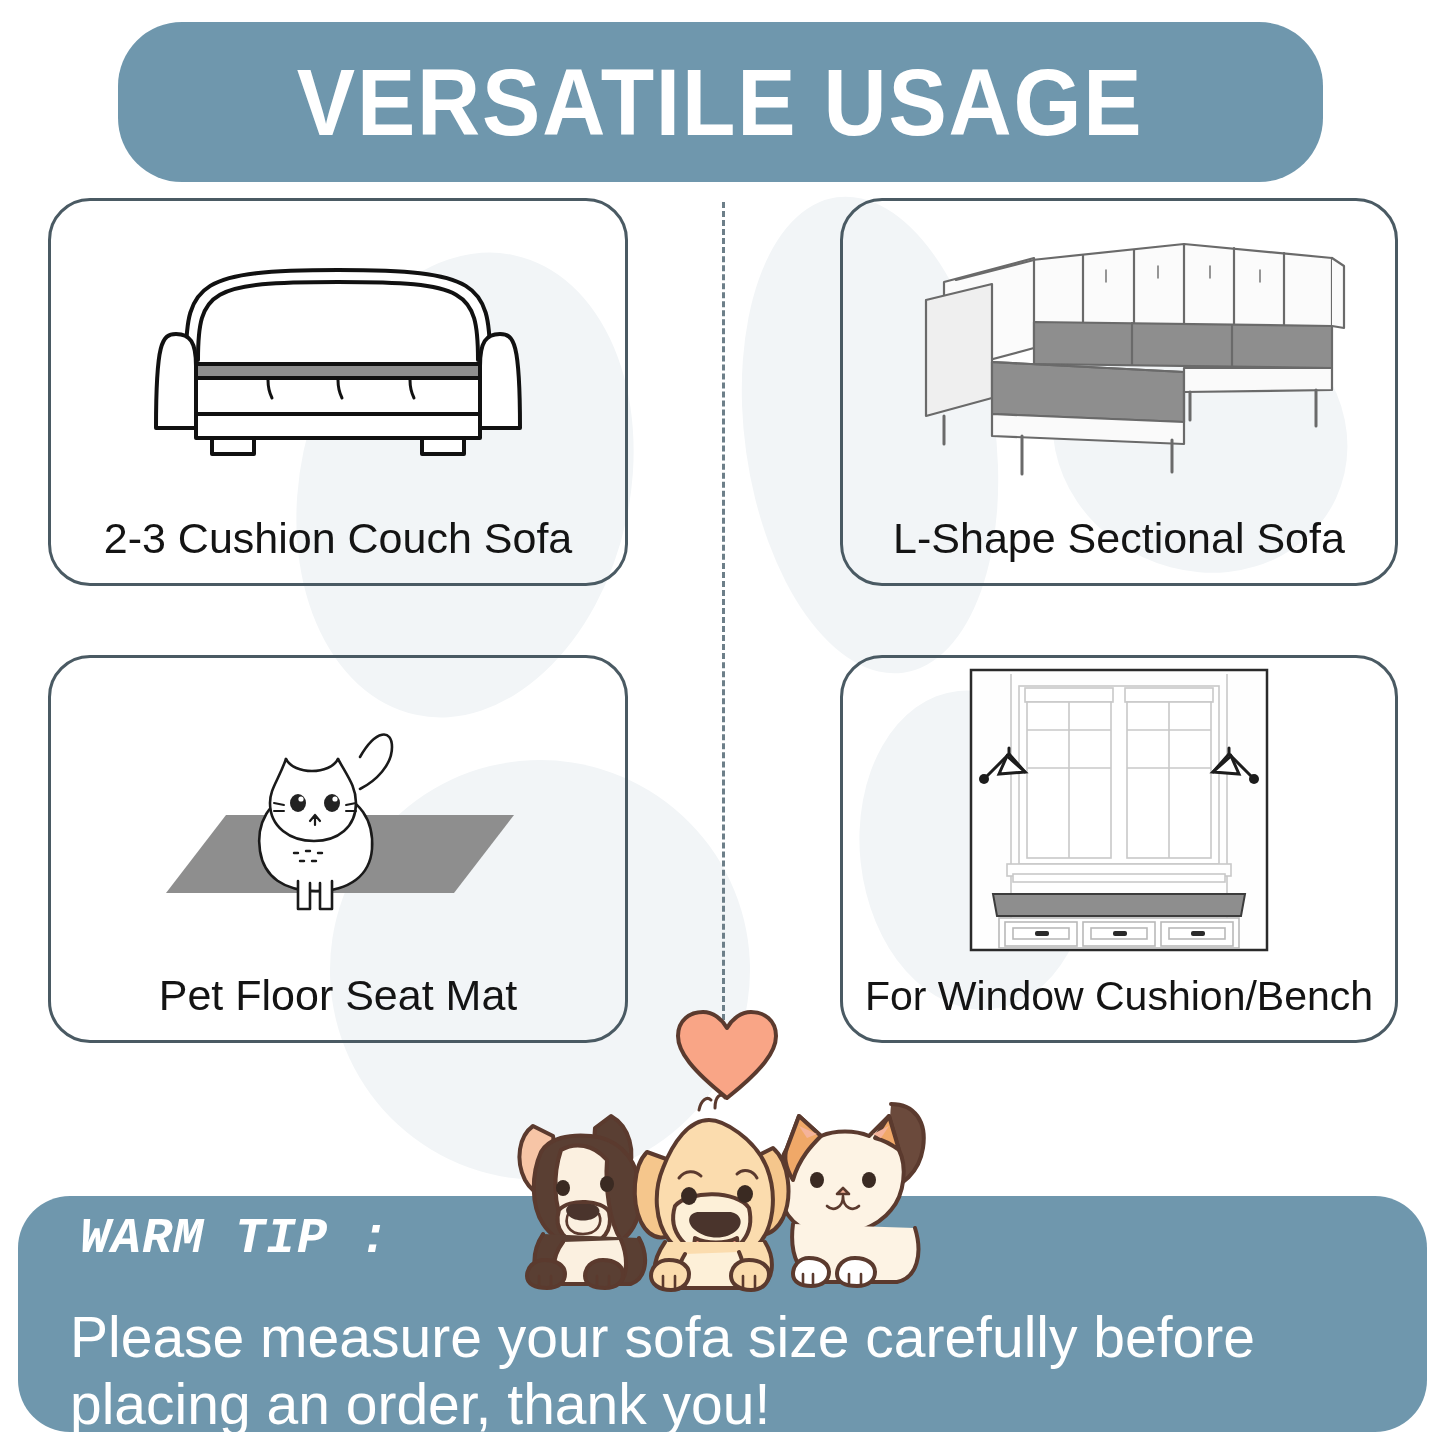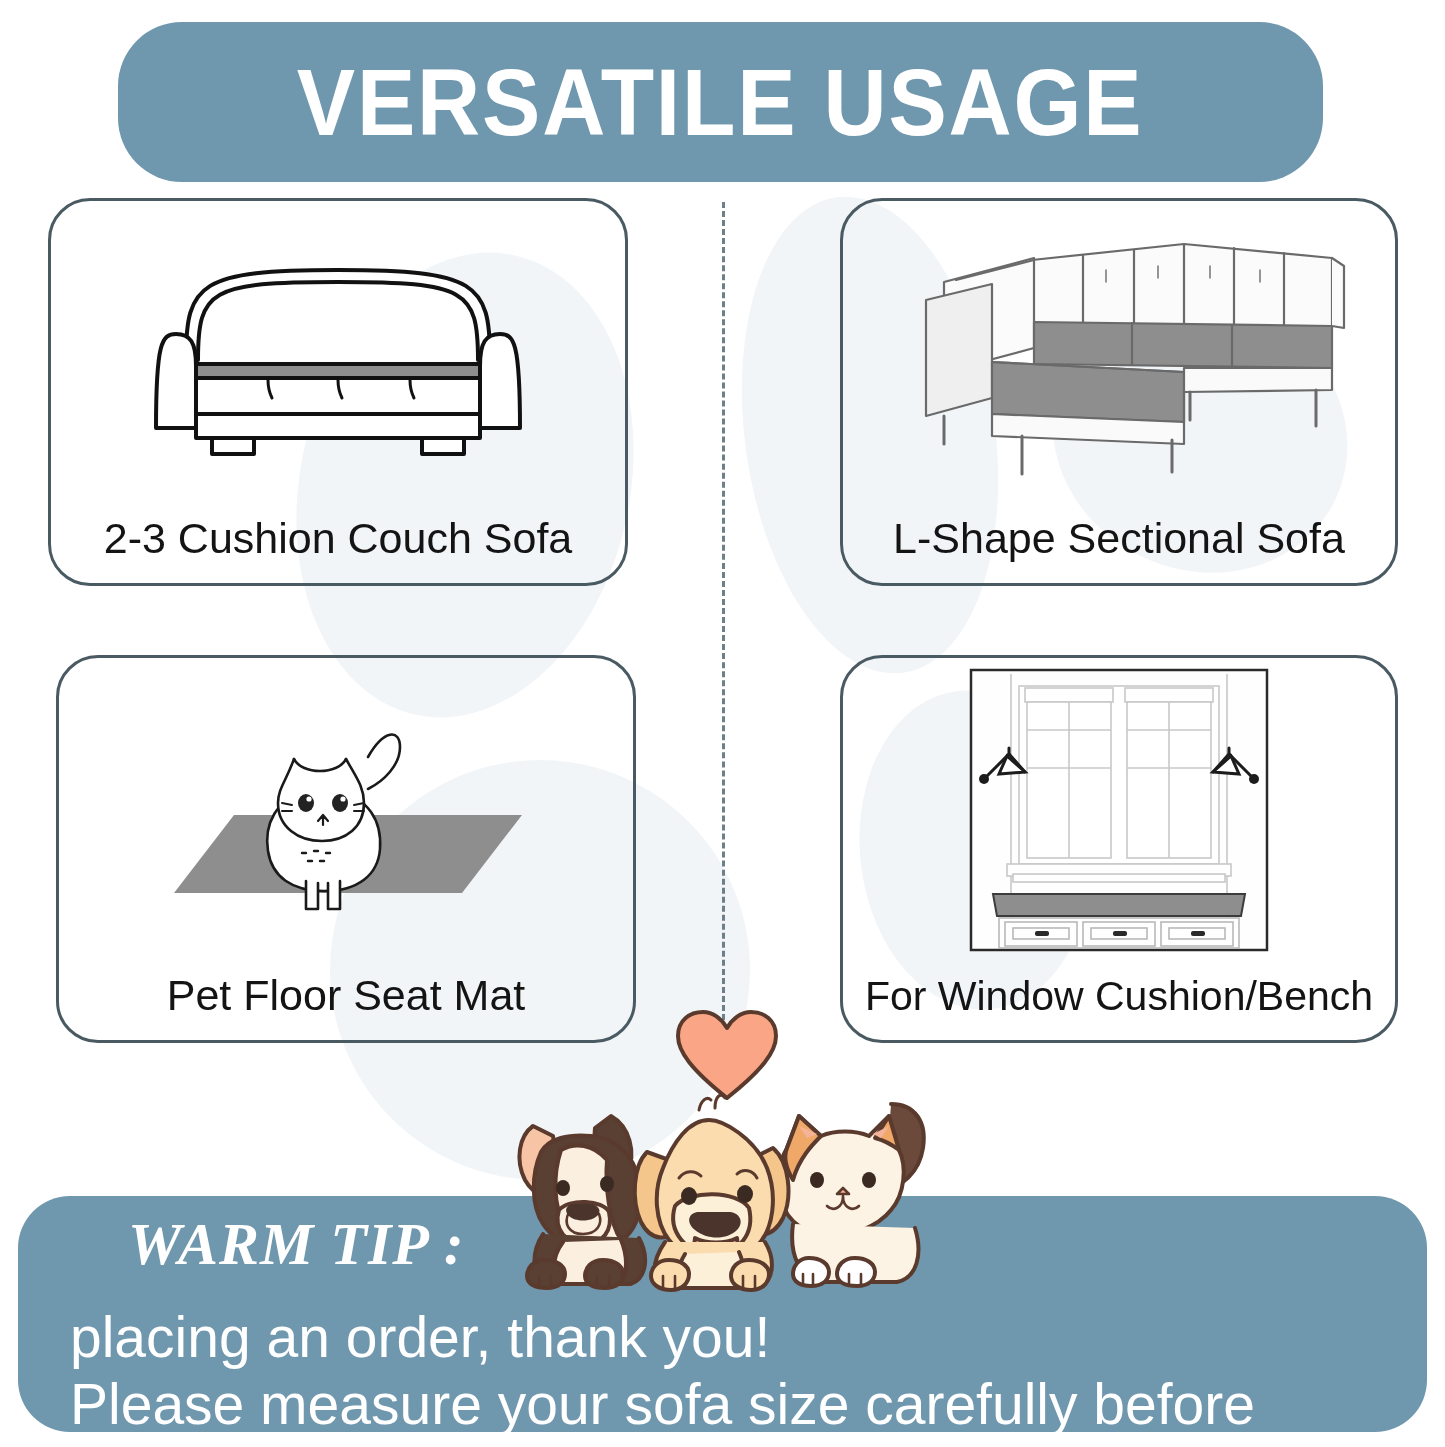--- a/index.html
+++ b/index.html
@@ -59,21 +59,21 @@
     position: absolute;
     border: 3px solid #4a5a63;
     border-radius: 42px;
     background: transparent;
     box-sizing: border-box;
     z-index: 2;
     text-decoration: underline;
   }
   .card-1 { left: 48px;  top: 198px; width: 580px; height: 388px; }
   .card-2 { left: 840px; top: 198px; width: 558px; height: 388px; padding-left: 17px; }
-  .card-3 { left: 48px;  top: 655px; width: 580px; height: 388px; margin-left: 8px; }
+  .card-3 { left: 48px;  top: 655px; width: 580px; height: 388px; }
   .card-4 { left: 840px; top: 655px; width: 558px; height: 388px; padding-left: 36px; }
 
   .card-art {
     position: absolute;
     left: 0; right: 0;
     top: 8px;
     bottom: 86px;
     display: flex;
     align-items: center;
     justify-content: center;
@@ -129,27 +129,26 @@
     height: 236px;
     background: #6f97ad;
     border-radius: 52px;
     z-index: 4;
   }
   .tip-head {
     position: absolute;
     left: 62px;
     top: 14px;
     color: #ffffff;
-    font-size: 60px;
+    font-size: 50px;
     font-weight: bold;
     font-style: italic;
     letter-spacing: 1px;
     white-space: nowrap;
-    font-family: Liberation Serif, serif;
-    margin-left: 48px;
+    font-family: Liberation Mono, monospace;
   }
   .tip-body {
     position: absolute;
     left: 52px;
     right: 40px;
     top: 108px;
     color: #ffffff;
     font-size: 57px;
     line-height: 1.18;
     font-family: "Liberation Sans", sans-serif;
@@ -425,16 +424,16 @@
       <path d="M182 178 C170 178 164 186 164 194 C164 202 172 208 184 208 C196 208 202 200 202 192 C202 184 194 178 182 178 Z" fill="#fbdcae"></path>
       <path d="M262 178 C250 178 244 186 244 194 C244 202 252 208 264 208 C276 208 282 200 282 192 C282 184 274 178 262 178 Z" fill="#fbdcae"></path>
       <path d="M176 194 L176 206 M188 194 L188 206 M256 194 L256 206 M268 194 L268 206" stroke-width="2.6"></path>
     </g>
   </svg>
 </div>
 
 <div class="tip-banner">
   <div class="tip-head">WARM TIP :</div>
   <div class="tip-body">
+    <span>Please measure your sofa size carefully before</span>
     <span>placing an order, thank you!</span>
-    <span>Please measure your sofa size carefully before</span>
   </div>
 </div>
 
 </body></html>

